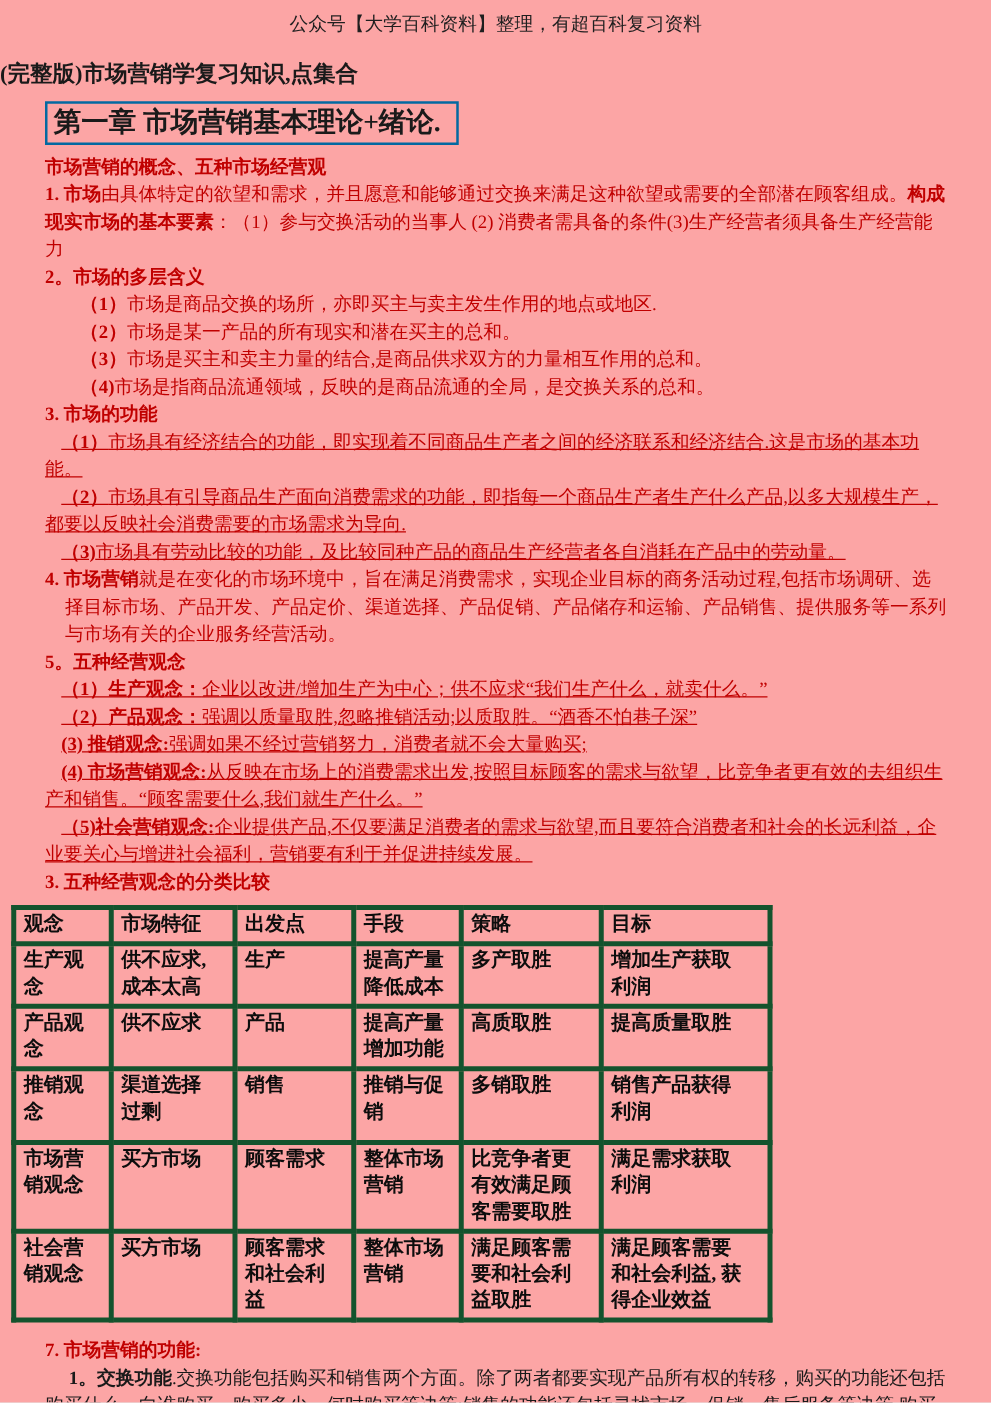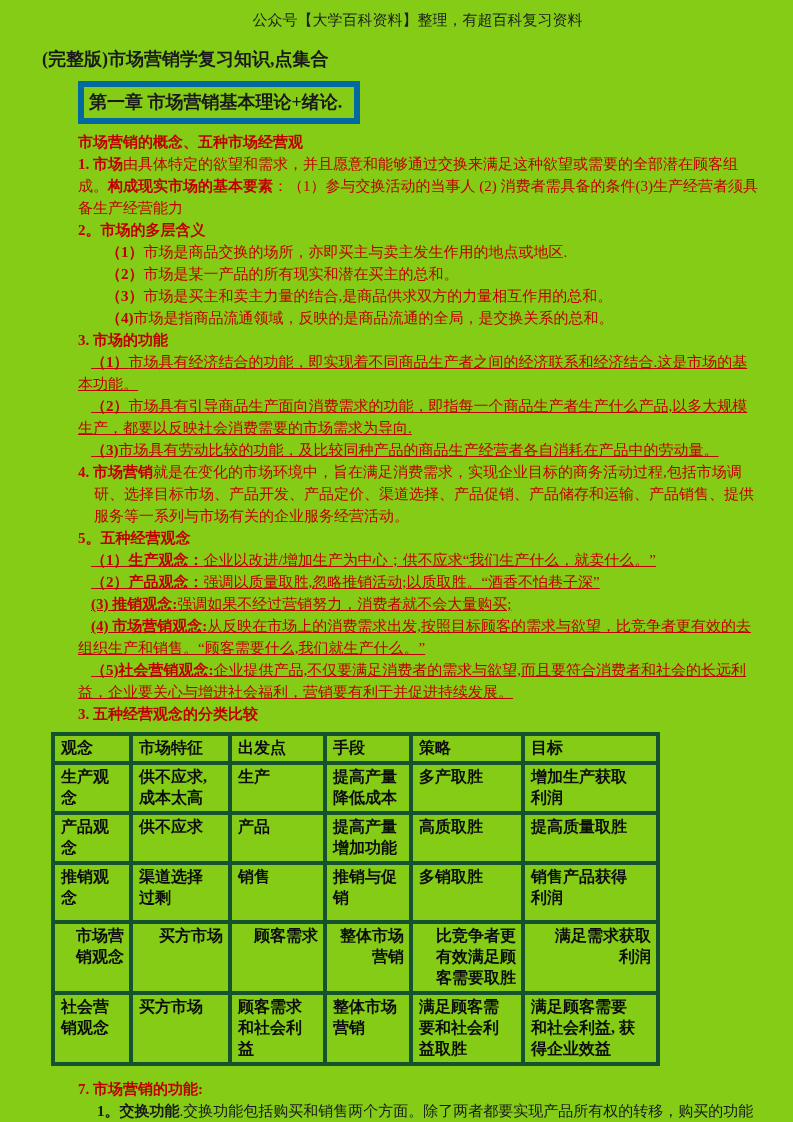--- a/index.html
+++ b/index.html
@@ -1,30 +1,30 @@
 <!DOCTYPE html>
 <html><head>
 <meta charset="utf-8">
 <style>
   html,body{margin:0;padding:0;background:#e8e8e8;}
   .page{
-    width:793px;height:1122px;margin:0 auto;background:#84cc16;
+    width:793px;height:1122px;margin:0 auto;background:#fca5a5;
     font-family:"Liberation Serif","DejaVu Serif",serif;
-    color:#1a1a1a;position:relative;box-sizing:border-box;overflow:hidden;padding-left:42px;
+    color:#1a1a1a;position:relative;box-sizing:border-box;overflow:hidden;
   }
   .top-note{
     text-align:center;padding-top:10px;font-size:15px;line-height:20px;color:#1f1f1f;
   }
   .doc-title{
     text-align:left;padding-right:30px;margin-top:17px;
     font-size:18px;line-height:24px;font-weight:bold;
   }
   .chapter-box{
-    display:inline-block;margin:10px 0 0 36px;border:6px solid #0369a1;
-    padding:3px 12px 4px 5px;font-size:18px;line-height:24px;font-weight:bold;
+    display:inline-block;margin:10px 0 0 36px;border:2px solid #0369a1;
+    padding:3px 12px 4px 5px;font-size:22px;line-height:24px;font-weight:bold;
   }
   .content{padding:7px 34px 0 36px;font-size:15px;line-height:22px;}
   .content2{padding:0 34px 0 36px;font-size:15px;line-height:22px;}
   .para{margin:0;}
   .h{font-weight:bold;}
   .b{font-weight:bold;}
   .li{padding-left:28px;}
   .ti{text-indent:13px;text-decoration:underline;}
   .ti2{text-indent:19px;}
   .hang{padding-left:16px;text-indent:-16px;}
@@ -32,21 +32,21 @@
     border-collapse:collapse;table-layout:fixed;
     margin:7px 0 0 9px;font-size:16px;line-height:21px;
     color:#0d0d0d;
   }
   table.cmp th,table.cmp td{
     border:4px solid #14532d;vertical-align:top;text-align:left;
     padding:1px 5px 3px 6px;font-weight:bold;white-space:pre-line;
     word-break:break-all;overflow:hidden;
   }
   table.cmp tbody tr:nth-child(3) td{padding-bottom:12px;margin-top:28px;}
-  table.cmp tbody tr:nth-child(4) td{border-top:2px solid #0ea5e9;text-align:right;}
+  table.cmp tbody tr:nth-child(4) td{border-top:2px solid #0ea5e9;}
   .footer-block{margin-top:12px;}
 </style>
 </head>
 <body>
 
 <div class="page">
 
   <div class="top-note">公众号【大学百科资料】整理，有超百科复习资料</div>
 
   <div class="doc-title">(完整版)市场营销学复习知识,点集合</div>

